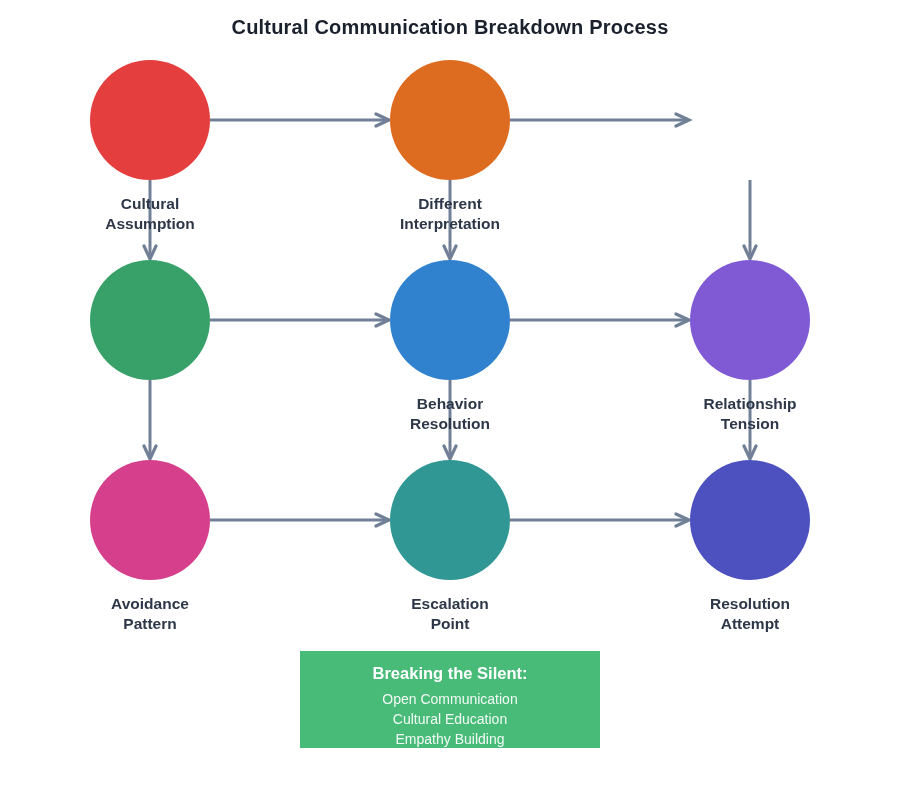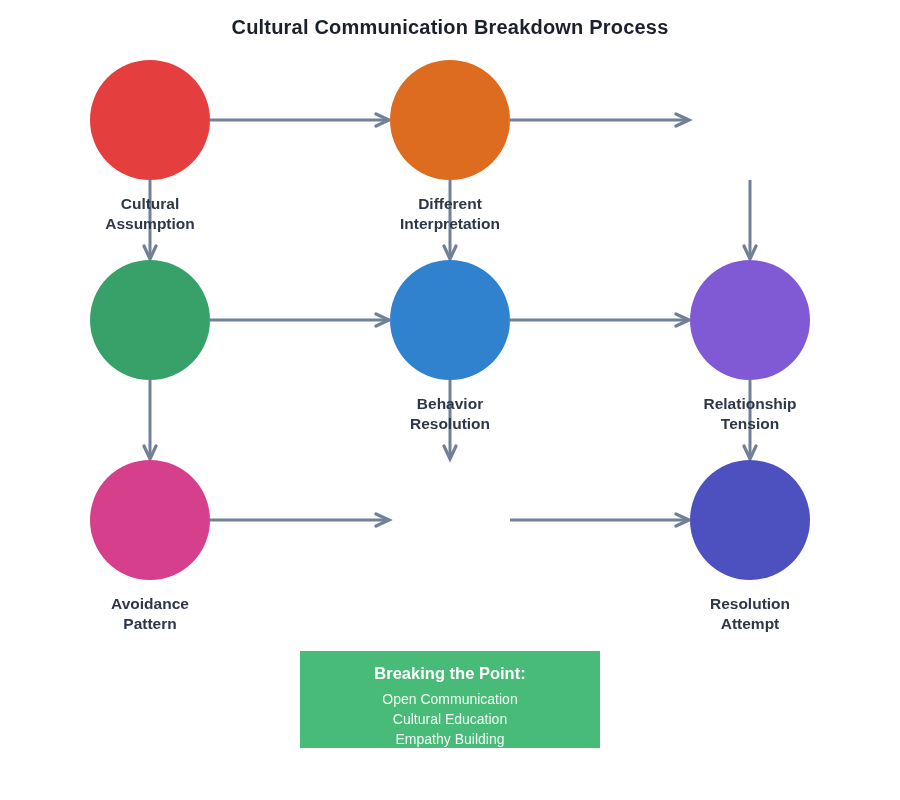--- a/index.html
+++ b/index.html
@@ -125,28 +125,33 @@
   <div class="node pos-5">
     <div class="circle" style="background-color: rgb(128, 90, 213);"></div>
     <div class="node-label">Relationship
 Tension</div>
   </div>
   <div class="node pos-6">
     <div class="circle" style="background-color: rgb(213, 63, 140);"></div>
     <div class="node-label">Avoidance
 Pattern</div>
   </div>
+  <div class="node pos-7">
+    <div class="circle" style="background-color: rgb(49, 151, 149);"></div>
+    <div class="node-label">Escalation
+Point</div>
+  </div>
   <div class="node pos-8">
     <div class="circle" style="background-color: rgb(76, 81, 191);"></div>
     <div class="node-label">Resolution
 Attempt</div>
   </div>
 
   <div id="cycle-box" style="background-color: rgb(72, 187, 120);">
-    <div class="cycle-title">Breaking the Point:</div>
+    <div class="cycle-title">Breaking the Silent:</div>
     <div class="cycle-items">
       <div class="cycle-item">Open Communication</div>
       <div class="cycle-item">Cultural Education</div>
       <div class="cycle-item">Empathy Building</div>
     </div>
   </div>
 
 </div>
 
 </body></html>

